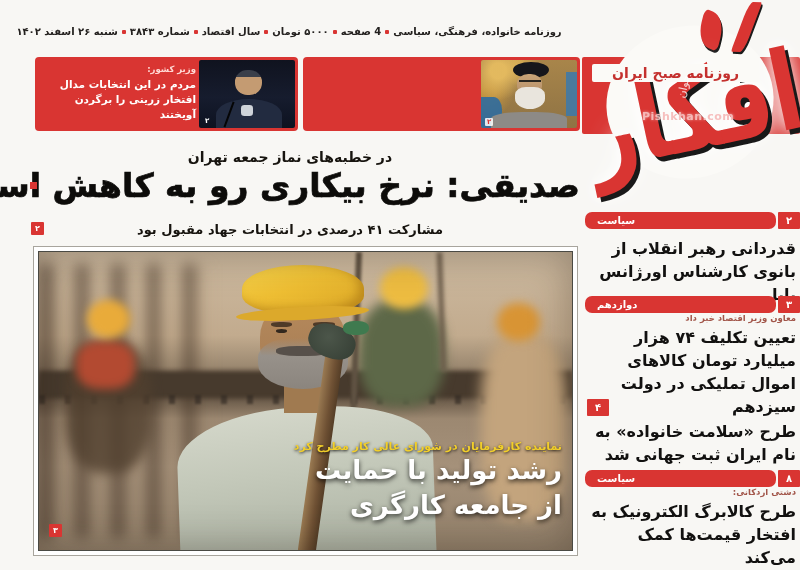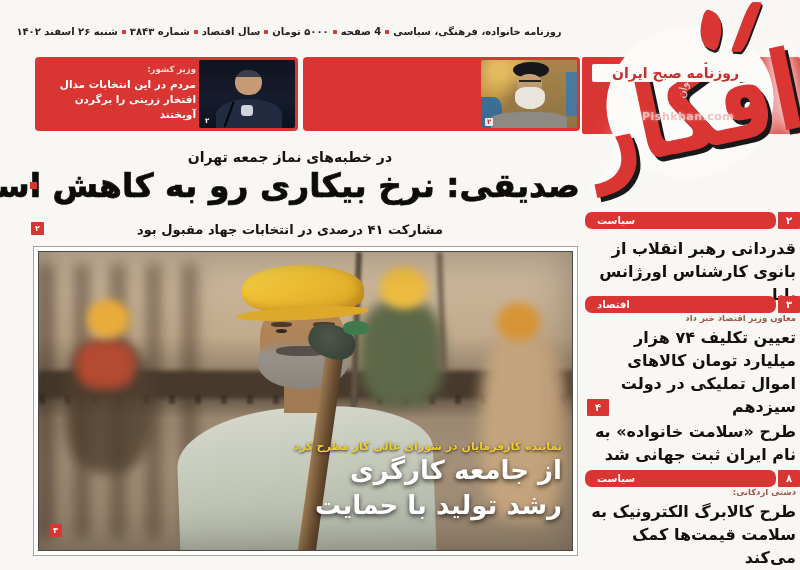--- a/index.html
+++ b/index.html
@@ -222,43 +222,43 @@
     <div class="ph fg-beard"></div>
     <div class="ph fg-mustache"></div>
     <div class="ph fg-helmet"></div>
     <div class="ph fg-brim"></div>
     <div class="ph fg-shovel"></div>
     <div class="ph fg-glove"></div>
     <div class="ph fg-cuff"></div>
     <div class="ph ph-vignette"></div>
     <div class="photo-caption">
       <div class="cap-kicker">نماینده کارفرمایان در شورای عالی کار مطرح کرد</div>
+      <div class="cap-line">رشد تولید با حمایت</div>
       <div class="cap-line">از جامعه کارگری</div>
-      <div class="cap-line">رشد تولید با حمایت</div>
     </div>
     <div class="page-badge photo-badge">۳</div>
   </div>
 </div>
 
 <div class="abs sec-bar bar1">
   <div class="sec-label-bar">سیاست</div>
   <div class="sec-num">۲</div>
 </div>
 <div class="abs sb-title t1">قدردانی رهبر انقلاب از بانوی کارشناس اورژانس بابل</div>
 
 <div class="abs sec-bar bar2">
-  <div class="sec-label-bar">اقتصاد</div>
+  <div class="sec-label-bar">دوازدهم</div>
   <div class="sec-num">۳</div>
 </div>
 <div class="abs sb-kicker k2">معاون وزیر اقتصاد خبر داد</div>
 <div class="abs sb-title t2">تعیین تکلیف ۷۴ هزار میلیارد تومان کالاهای اموال تملیکی در دولت سیزدهم</div>
 
 <div class="abs sec-bar bar3">
   <div class="sec-num">۴</div>
 </div>
 <div class="abs sb-title t3">طرح «سلامت خانواده» به نام ایران ثبت جهانی شد</div>
 
 <div class="abs sec-bar bar4">
   <div class="sec-label-bar">سیاست</div>
   <div class="sec-num">۸</div>
 </div>
 <div class="abs sb-kicker k4">دشتی اردکانی:</div>
-<div class="abs sb-title t4">طرح کالابرگ الکترونیک به سلامت قیمت‌ها کمک می‌کند</div>
+<div class="abs sb-title t4">طرح کالابرگ الکترونیک به افتخار قیمت‌ها کمک می‌کند</div>
 
 </body></html>

